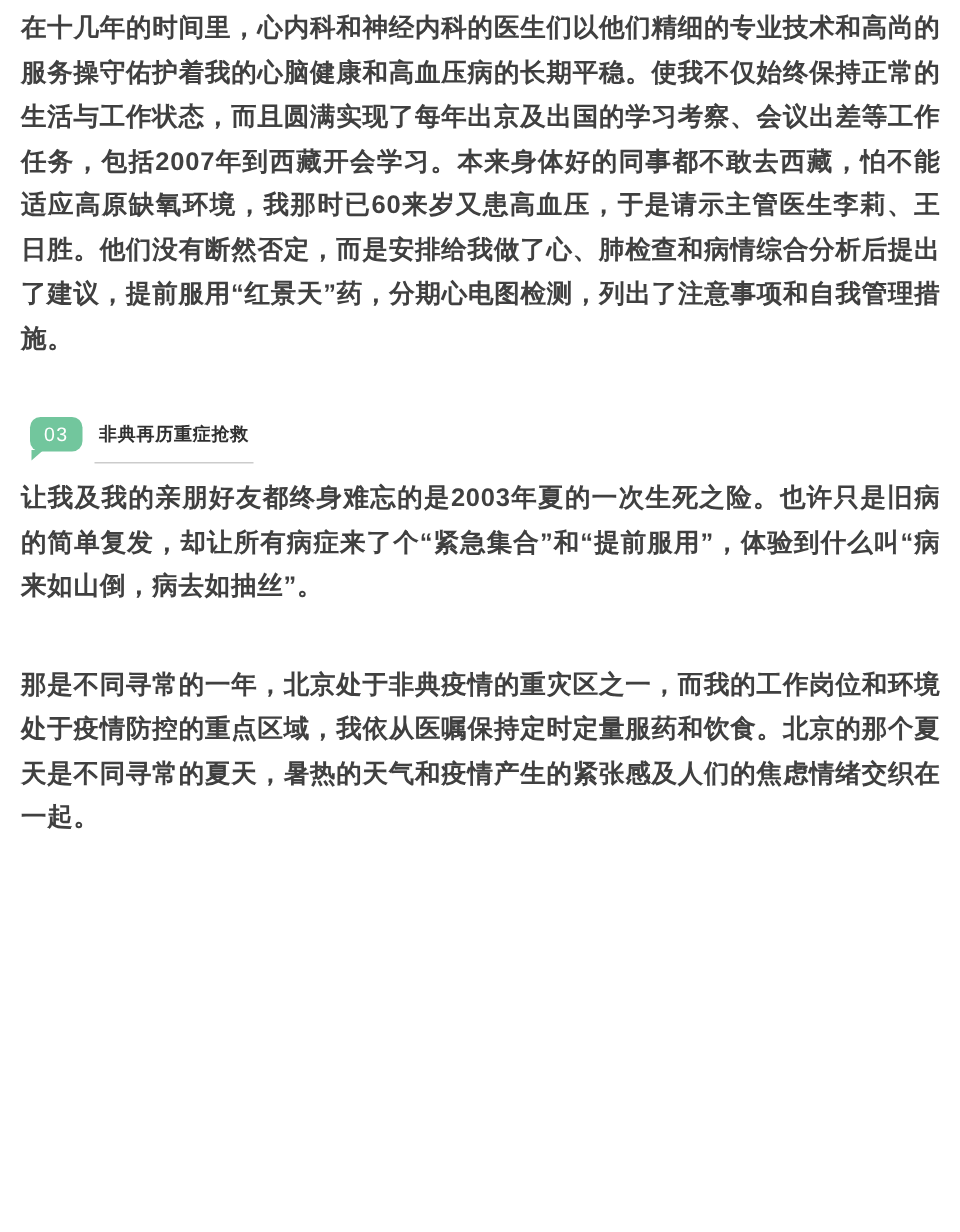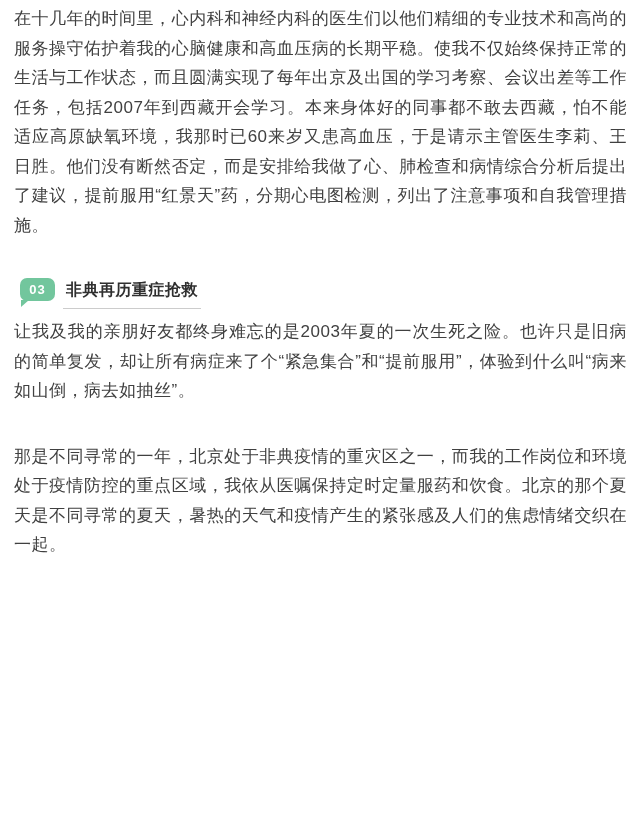--- a/index.html
+++ b/index.html
@@ -21,57 +21,58 @@
     background: #ffffff;
   }
   .para {
     margin: 0 0 36px 0;
     font-size: 17px;
     line-height: 29.5px;
     letter-spacing: 0.5px;
     color: #404040;
     text-align: justify;
     text-justify: inter-ideograph;
+    font-weight: bold;
   }
   .section-header {
     display: flex;
     align-items: flex-start;
     margin: 38px 0 8px 6px;
   }
   .badge {
     position: relative;
     display: inline-block;
     min-width: 35px;
     height: 23px;
     background: #72c69d;
     border-radius: 7px;
     color: #ffffff;
     font-size: 13px;
-    font-weight: bold;
+    font-weight: normal;
     text-align: center;
     line-height: 23px;
     letter-spacing: 1px;
     flex: 0 0 auto;
   }
   .badge::after {
     content: "";
     position: absolute;
     left: 1px;
     bottom: -6px;
     width: 0;
     height: 0;
     border-top: 7px solid #72c69d;
     border-right: 8px solid transparent;
   }
   .section-title {
     display: inline-block;
     margin-left: 8px;
     padding: 0 3px 7px 3px;
     border-bottom: 1px solid #cccccc;
-    font-size: 16px;
+    font-size: 12px;
     font-weight: bold;
     line-height: 23px;
     color: #2f2f2f;
     letter-spacing: 0.5px;
   }
 </style>
 </head>
 <body>
 
 <div class="page">

